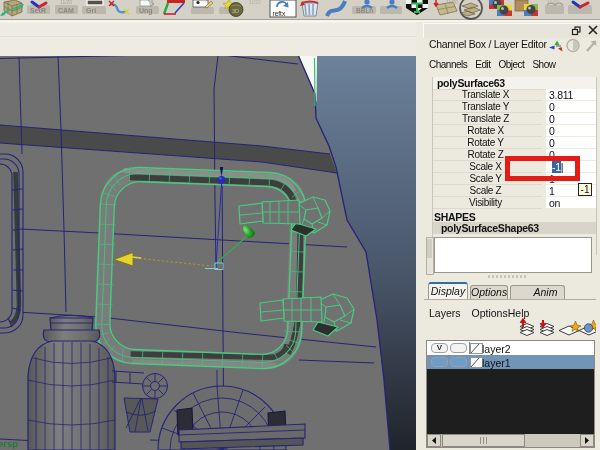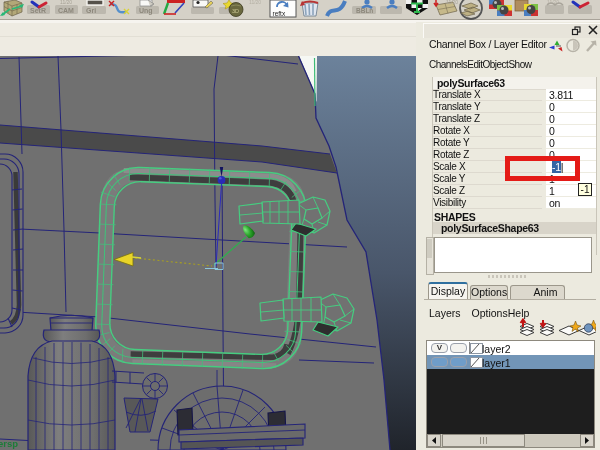--- a/index.html
+++ b/index.html
@@ -7,29 +7,29 @@
 #root{position:absolute;top:0;left:0;width:600px;height:450px;background:#ece9e0;overflow:hidden;}
 .abs{position:absolute;}
 #shelf{position:absolute;top:0;left:0;width:600px;height:19px;background:#d5d1c7;border-bottom:1px solid #a8a399;}
 #strip{position:absolute;top:20px;left:0;width:600px;height:36px;background:#eeebe2;}
 #strip .hl{position:absolute;top:0px;left:0;width:600px;height:3px;background:#f6f4ef;}
 #strip .ln{position:absolute;top:16px;left:0;width:600px;height:1px;background:#e2dfd5;}
 #panel{position:absolute;top:22px;left:416px;width:184px;height:428px;background:#eceadf;}
 #ptitle{position:absolute;top:1px;left:7px;width:176px;height:14px;background:#e7e4da;border-top:1px solid #fbfaf7;border-left:1px solid #fbfaf7;}
 #ptitle span{position:absolute;left:5px;top:2px;font-size:10.5px;letter-spacing:-0.3px;color:#111;margin-top:12px;}
 #pmenus{position:absolute;top:37px;left:13px;font-size:10px;letter-spacing:-0.5px;color:#111;}
-#pmenus span.m1{margin-right:0;text-align:right;}
+#pmenus span.m1{margin-right:8px;text-align:right;}
 #chanrows{position:absolute;left:17px;top:55px;width:165px;font-size:10.5px;letter-spacing:-0.3px;color:#111;}
 .crow{position:absolute;left:0;width:164px;height:12px;}
-.lab{position:absolute;left:0;top:0;width:105px;height:11px;text-align:left;padding-right:4px;border-bottom:1px solid #ddd9cf;font-size:10px;}
+.lab{position:absolute;left:0;top:0;width:105px;height:11px;text-align:center;padding-right:4px;border-bottom:1px solid #ddd9cf;font-size:10px;}
 .val{position:absolute;left:113px;top:0;width:47px;height:11px;background:#fff;padding-left:3px;border-bottom:1px solid #edebe0;}
 .bold{font-weight:bold;text-align:right;}
 #redbox{position:absolute;left:505px;top:156px;width:65px;height:15px;border:5px solid #e41b17;}
 #tooltip{position:absolute;left:578px;top:183px;width:12px;height:11px;background:#ffffdf;border:1px solid #222;font-size:10px;color:#111;text-align:center;line-height:11px;}
-.tab{position:absolute;font-size:10.5px;color:#111;text-align:center;border:1px solid #9c978b;border-bottom:none;border-radius:3px 3px 0 0;background:#dcd8cd;}
+.tab{position:absolute;font-size:10.5px;color:#111;text-align:center;border:1px solid #9c978b;border-bottom:none;border-radius:3px 3px 0 0;background:#dcd8cd;font-style:italic;}
 #laylist{position:absolute;left:10px;top:318px;width:167px;height:106px;border:1px solid #8d897e;background:#1e1e1e;}
 .lbtn{position:absolute;width:15px;height:8px;border:1px solid #9aa0ab;border-radius:4px;background:#f4f3ef;font-size:8px;line-height:8px;text-align:center;color:#333;font-weight:bold;}
 .sw{position:absolute;width:11px;height:9px;background:#fdfdfd;border:1px solid #8d96a2;}
 </style>
 </head>
 <body>
 <div id="root">
 
   <div id="shelf"></div>
   <div id="strip">

